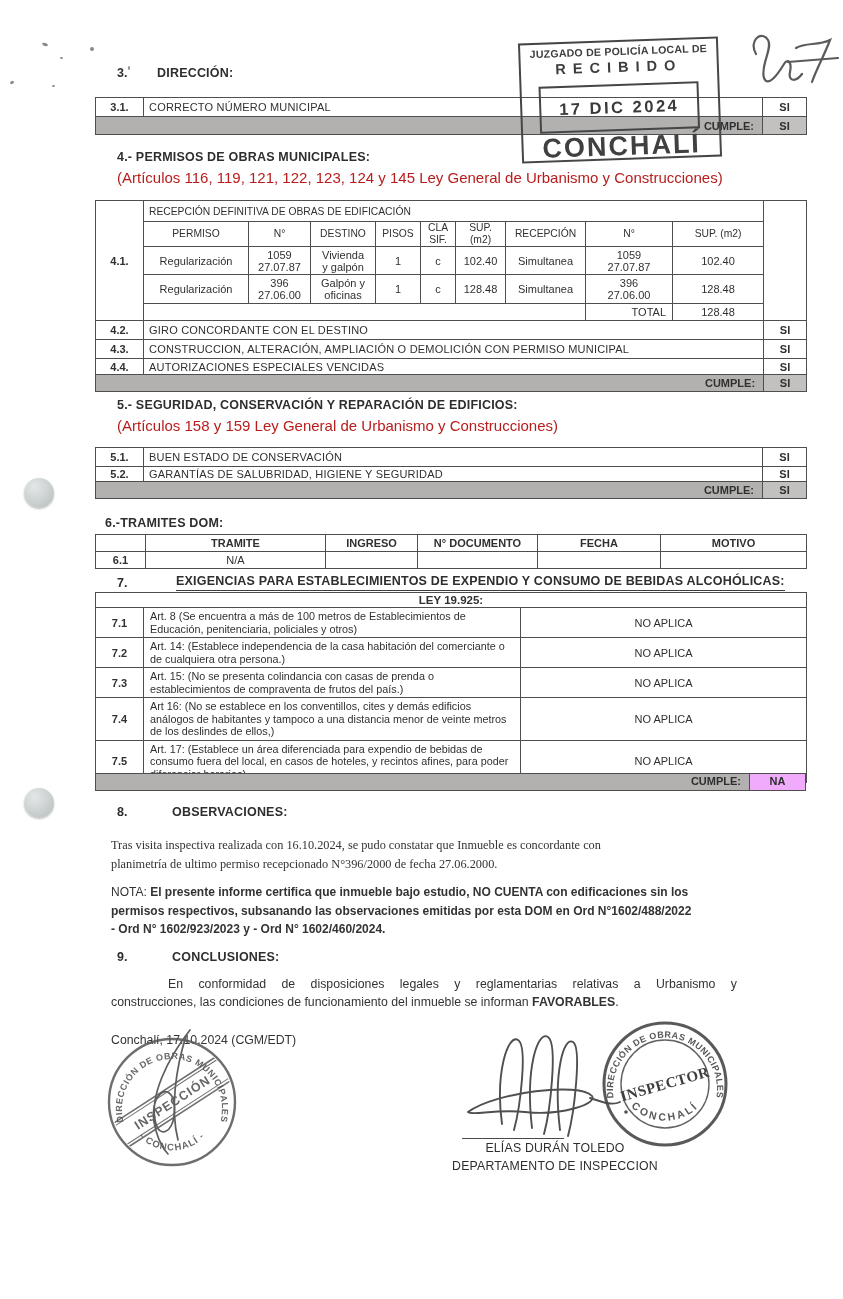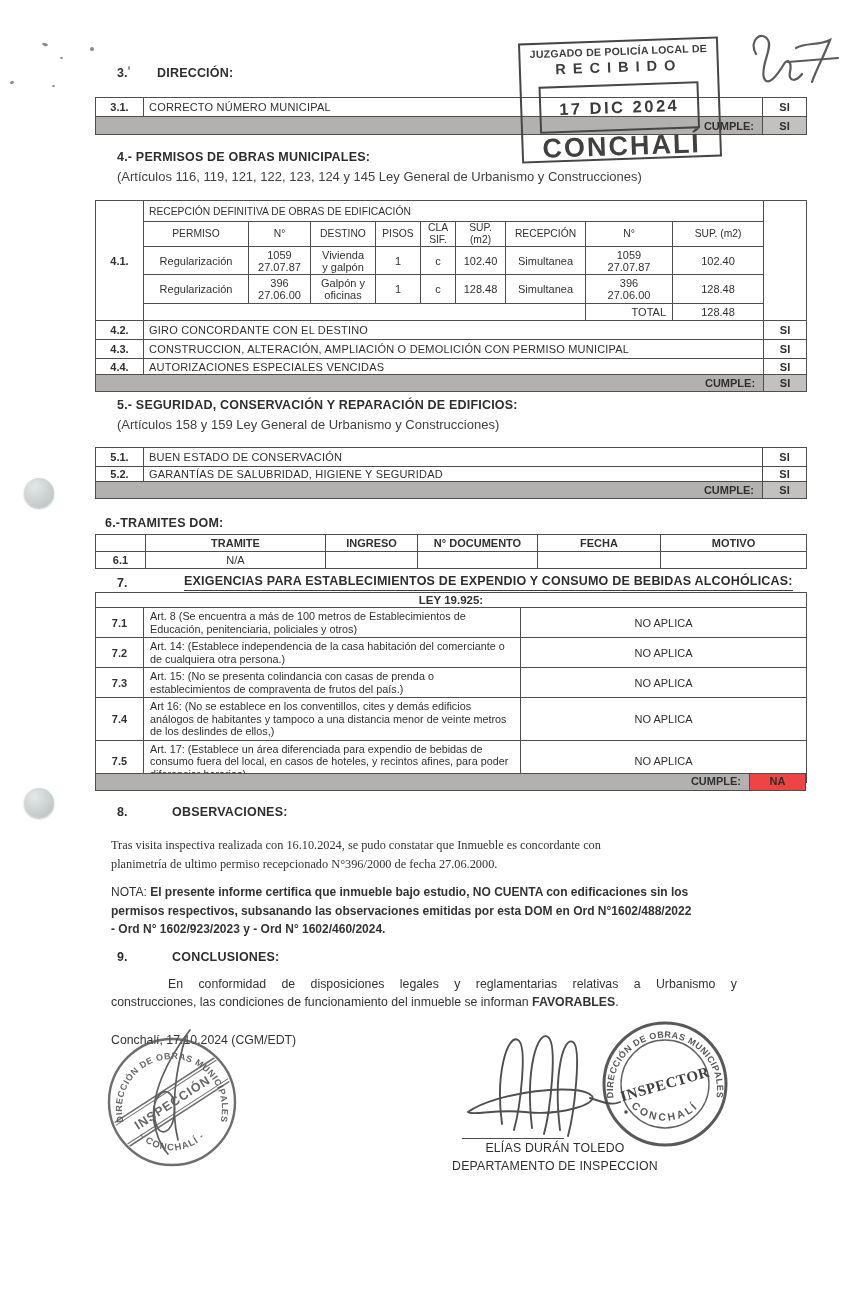--- a/index.html
+++ b/index.html
@@ -3,42 +3,42 @@
 <meta charset="utf-8">
 <style>
   html,body{margin:0;padding:0;background:#ffffff;}
   .page{position:relative;width:843px;height:1299px;background:#ffffff;overflow:hidden;
         font-family:"Liberation Sans",sans-serif;color:#2e2e2e;}
   .abs{position:absolute;}
 
   
   .sec-num{position:absolute;font-weight:bold;font-size:12.5px;}
   .sec-title{position:absolute;font-weight:bold;font-size:12.5px;letter-spacing:.2px;}
-  .sec-sub{position:absolute;font-size:13px;color:#404040;}
+  .sec-sub{position:absolute;font-size:15px;color:#b91c1c;}
   .underlined{border-bottom:1.6px solid #3c3c3c;padding-bottom:2px;}
 
   
   table.doc{position:absolute;border-collapse:collapse;table-layout:fixed;
             font-size:11px;color:#303030;}
   table.doc td,table.doc th{border:1.5px solid #4e4e4e;padding:0 5px;vertical-align:middle;
             overflow:hidden;}
   .idcell{font-weight:bold;text-align:center;padding:0 2px !important;}
   .labelcell{text-align:left;letter-spacing:.2px;}
   .sicell{text-align:center;font-weight:bold;}
   .cumplebar{background:#b2b1b0;text-align:right;font-weight:bold;padding-right:8px !important;}
   .cumpleval{background:#c2c1c0;text-align:center;font-weight:bold;}
   .ctr{text-align:center;}
   .pre{white-space:pre-line;line-height:12px;}
   .small{font-size:10.3px;}
   .desccell{font-size:10.8px;line-height:12.5px;padding:2px 6px !important;}
 
   
   .bar7{position:absolute;background:#b2b1b0;border:1.5px solid #4e4e4e;
         font-weight:bold;font-size:11px;text-align:right;line-height:15px;padding-right:8px;box-sizing:border-box;}
-  .bar7val{position:absolute;background:#ef4444;border:1.5px solid #4e4e4e;border-left:none;
+  .bar7val{position:absolute;background:#f0abfc;border:1.5px solid #4e4e4e;border-left:none;
         font-weight:bold;font-size:11px;text-align:center;line-height:15px;box-sizing:border-box;}
 
   
   .para{position:absolute;left:111px;width:705px;font-size:12.3px;line-height:18.5px;
         color:#333;white-space:pre-line;}
   .nota{font-size:12px;}
   .just{width:626px;white-space:normal;}
   .jline1{text-align:justify;text-align-last:justify;text-indent:57px;}
 
   
@@ -255,21 +255,21 @@
       <td class="ctr">N/A</td>
       <td></td>
       <td></td>
       <td></td>
       <td></td>
     </tr>
   </tbody>
     </table>
 
   <div class="sec-num" style="left:117px;top:576px;">7.</div>
-  <div class="sec-title underlined" style="left:184px;top:574px;">EXIGENCIAS PARA ESTABLECIMIENTOS DE EXPENDIO Y CONSUMO DE BEBIDAS ALCOHÓLICAS:</div>
+  <div class="sec-title underlined" style="left:176px;top:574px;">EXIGENCIAS PARA ESTABLECIMIENTOS DE EXPENDIO Y CONSUMO DE BEBIDAS ALCOHÓLICAS:</div>
 
   <table class="doc" style="left:95px;top:592px;width:711px;">
     <colgroup>
         <col style="width:48px">
         <col style="width:377px">
         <col style="width:286px">
       </colgroup>
     <tbody>
         <tr style="height:15px">
       <th colspan="3" style="font-size:11.5px">LEY 19.925:</th>

